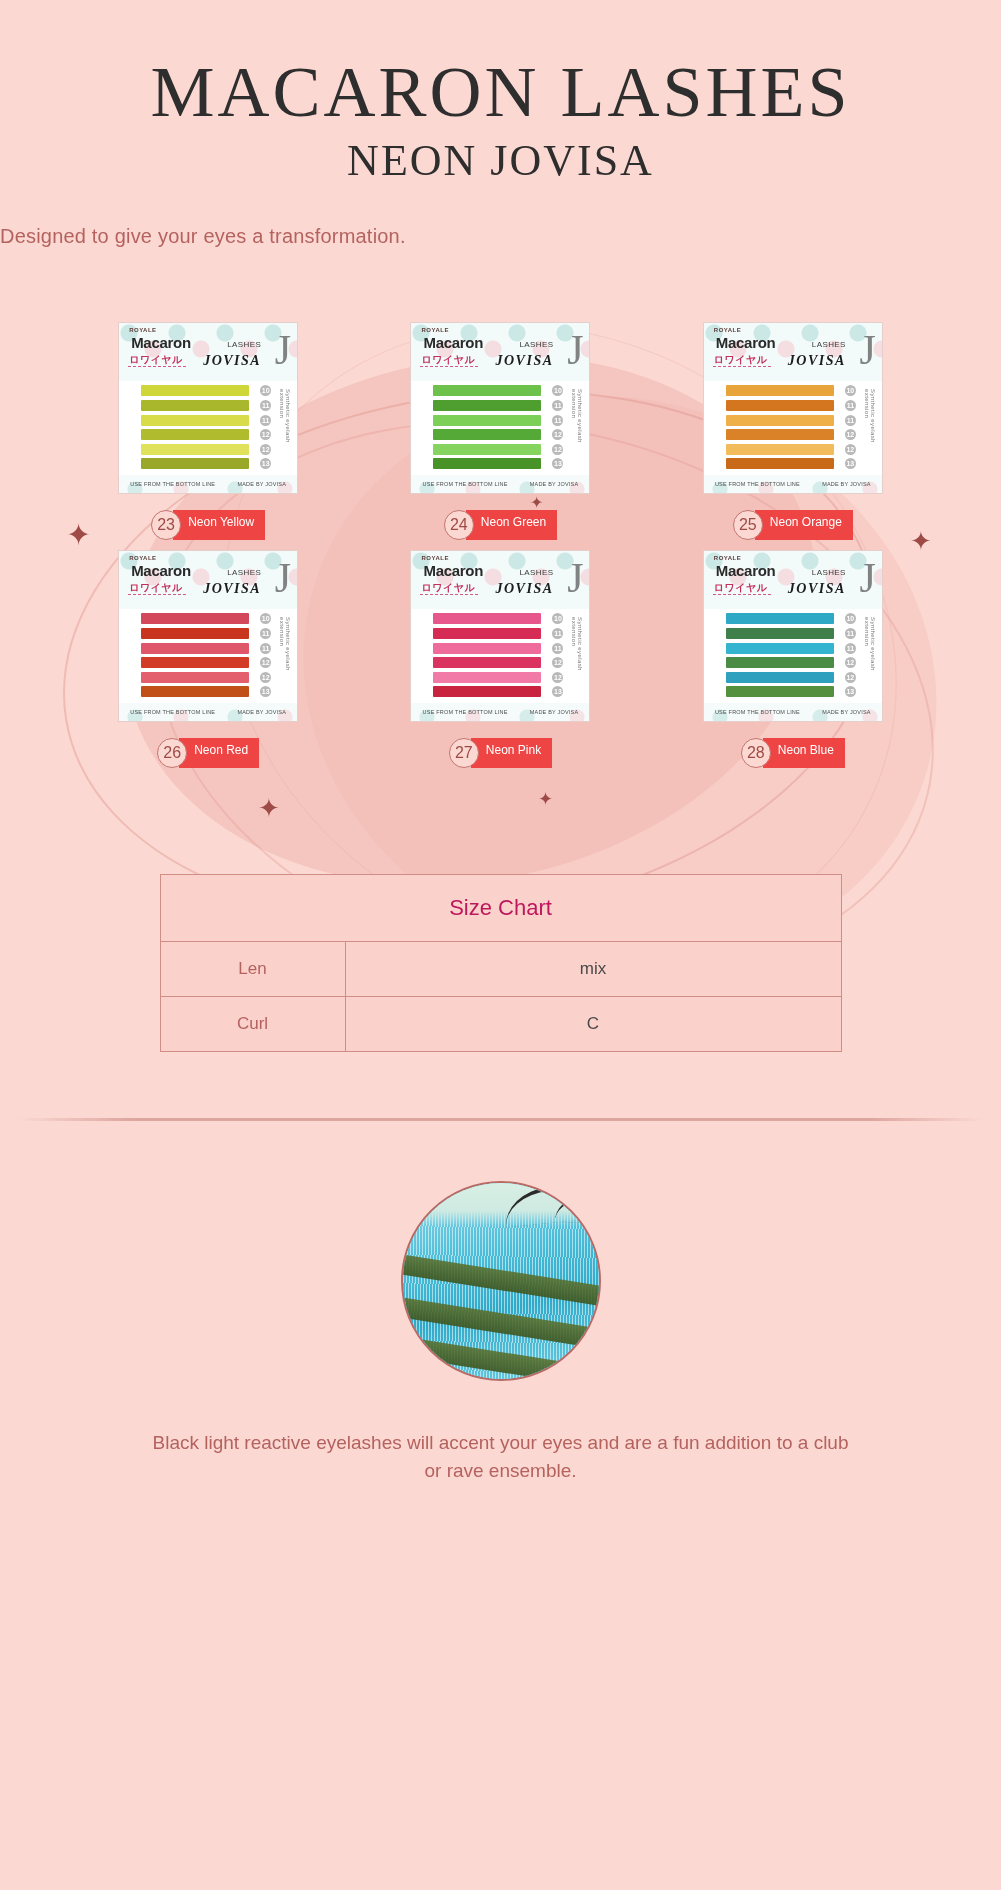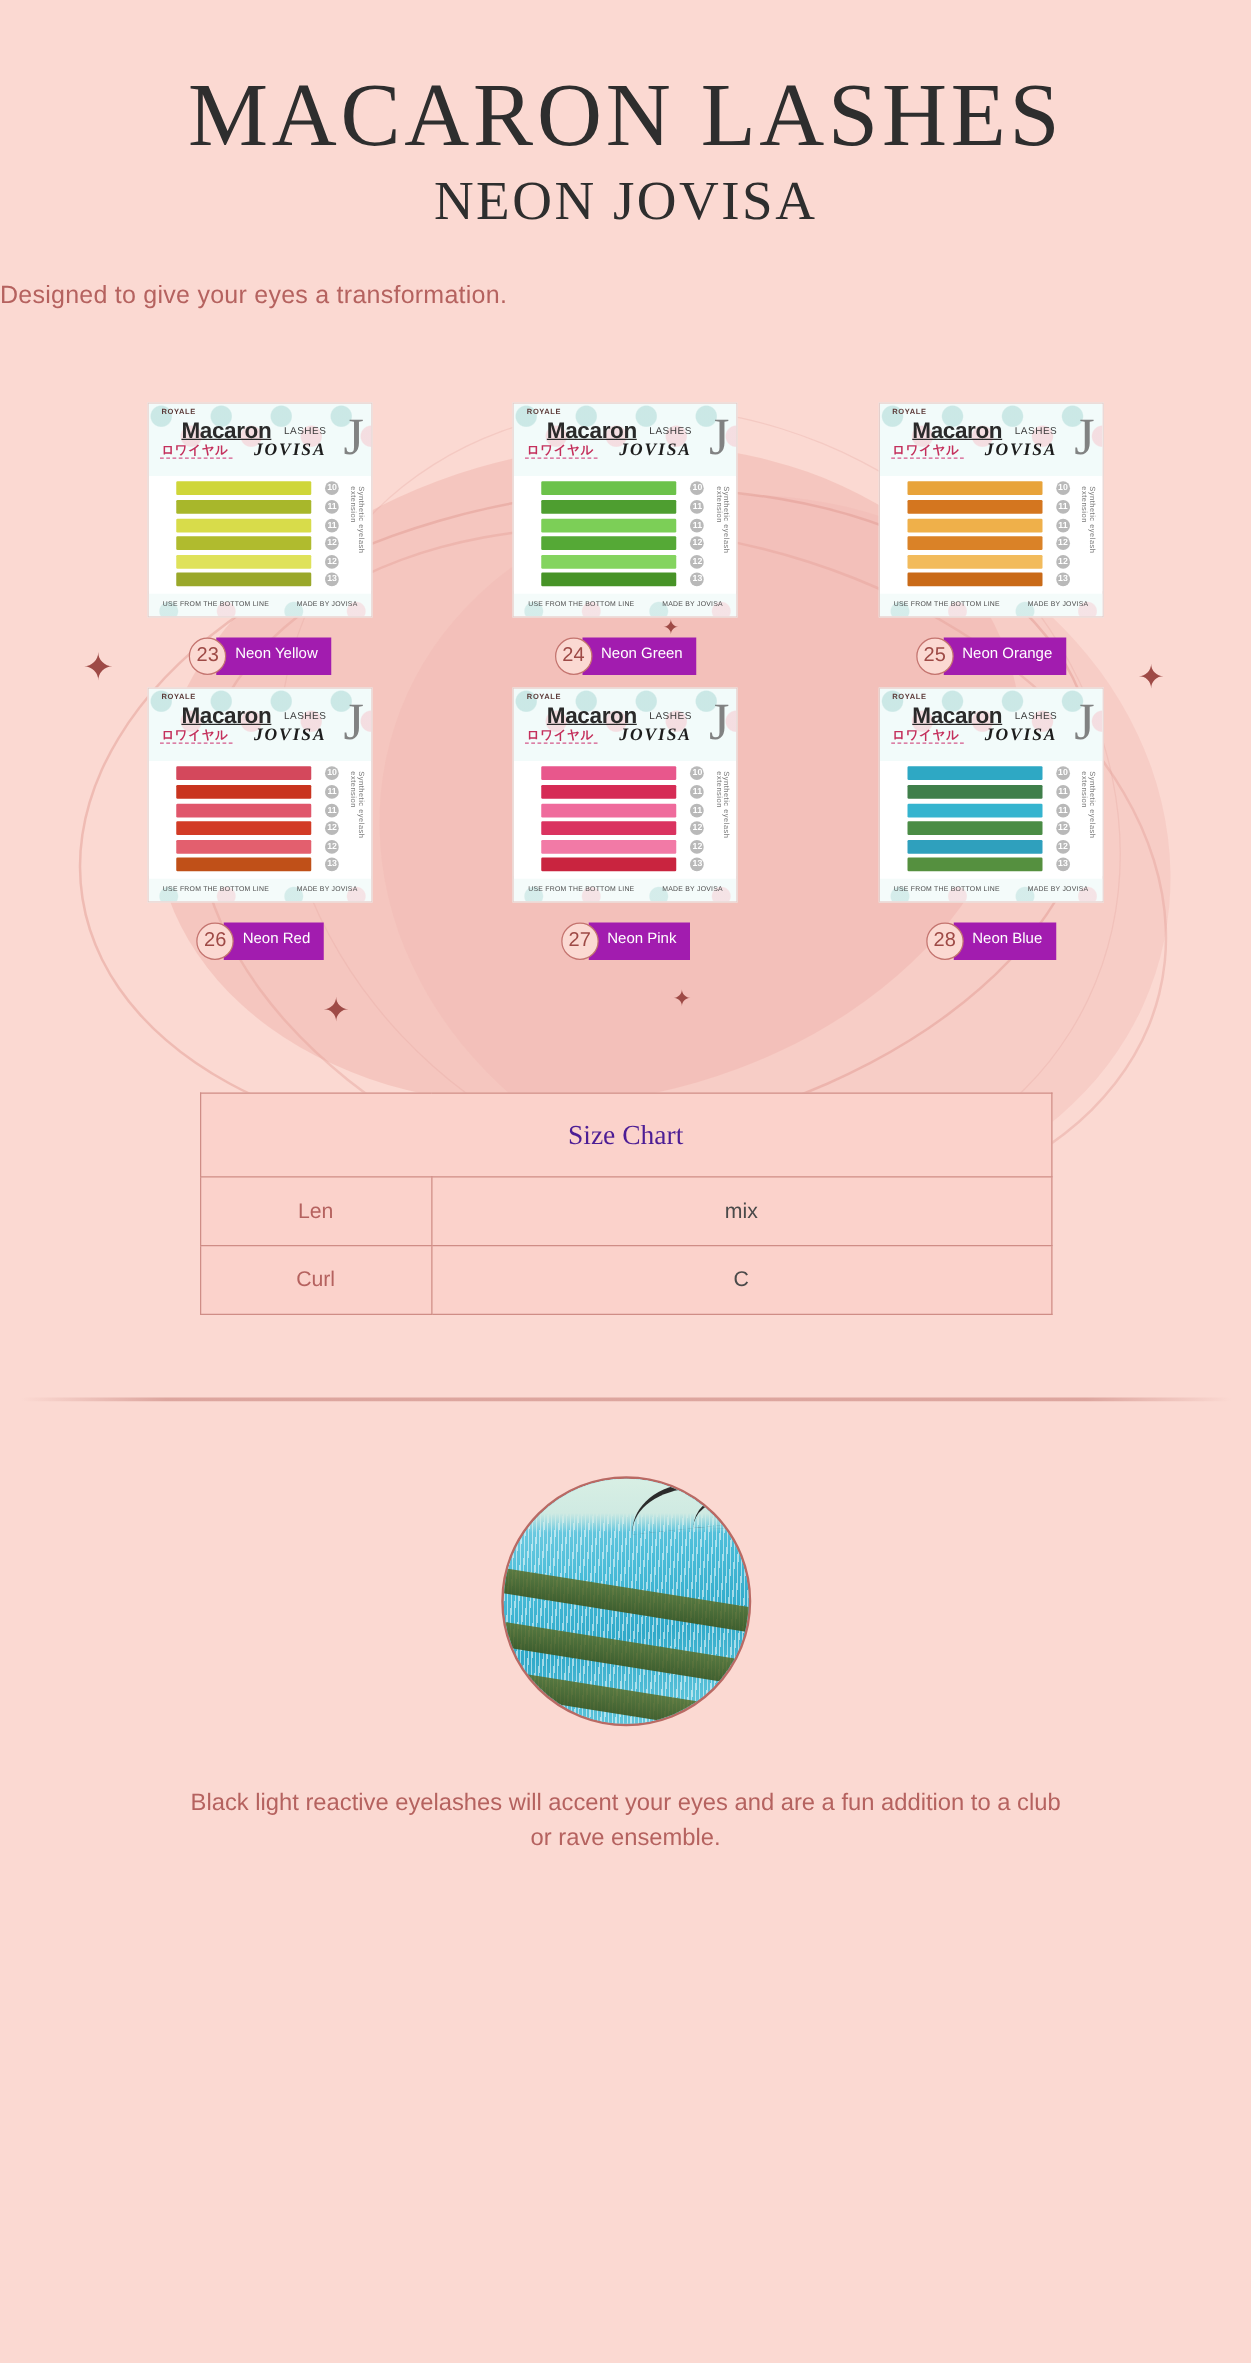--- a/index.html
+++ b/index.html
@@ -121,22 +121,22 @@
       radial-gradient(circle at 154px 10px, rgba(182,222,219,.65) 8px, transparent 9px),
       radial-gradient(circle at 178px 26px, rgba(246,198,205,.55) 8px, transparent 9px),
       #f2fbfa;
     overflow: hidden;
   }
   .brand-royale {
     position: absolute; left: 10px; top: 4px;
     font-size: 6px; font-weight: 700; letter-spacing: .5px; color: #5c3a38;
   }
   .brand-macaron {
-    position: absolute; left: 26px; top: 11px;
-    font-size: 18px; font-weight: 700; color: #2a2a2a; letter-spacing: -.3px; text-decoration: underline;
+    position: absolute; left: 12px; top: 11px;
+    font-size: 15px; font-weight: 700; color: #2a2a2a; letter-spacing: -.3px;
   }
   .brand-lashes {
     position: absolute; left: 72px; top: 17px;
     font-size: 8px; color: #3a3a3a; letter-spacing: .4px; padding-left: 36px;
   }
   .brand-kana {
     position: absolute; left: 10px; top: 30px;
     font-size: 10px; font-weight: 700; color: #c4305c; letter-spacing: .5px;
   }
   .kana-rule {
@@ -197,38 +197,38 @@
   .badge { display: flex; margin-top: 16px; }
   .badge-num {
     width: 30px; height: 30px; border-radius: 50%;
     border: 1.5px solid #c4746f;
     background: #fbd9d2;
     color: #9e4a46; font-size: 16px;
     display: flex; align-items: center; justify-content: center;
     position: relative; z-index: 2; margin-right: -8px;
   }
   .badge-name {
-    background: #a21caf; color: #ffffff;
+    background: #ef4444; color: #ffffff;
     font-size: 12px; padding: 5px 11px 5px 15px;
     white-space: nowrap;
   }
 
   
   .size-chart {
     margin: 106px auto 0;
     width: 682px;
     border-collapse: collapse;
     background: #fbd2cb;
   }
   .size-chart td, .size-chart th {
     border: 1px solid #cf8d86;
     text-align: center;
     font-weight: 400;
   }
-  .chart-title { font-size: 22px; color: #4c1d95; padding: 20px 16px; font-family: Liberation Serif, serif; }
+  .chart-title { font-size: 22px; color: #be185d; padding: 20px 16px; }
   .chart-label { font-size: 17px; color: #b5625f; padding: 17px 0; width: 185px; }
   .chart-value { font-size: 17px; color: #4a4a4a; padding: 17px 0; }
 
   
   .divider {
     margin: 66px auto 0;
     width: 968px; height: 3px;
     background: linear-gradient(to right, rgba(217,160,153,0), rgba(210,148,141,.75) 12%, rgba(210,148,141,.75) 88%, rgba(217,160,153,0));
   }
 

